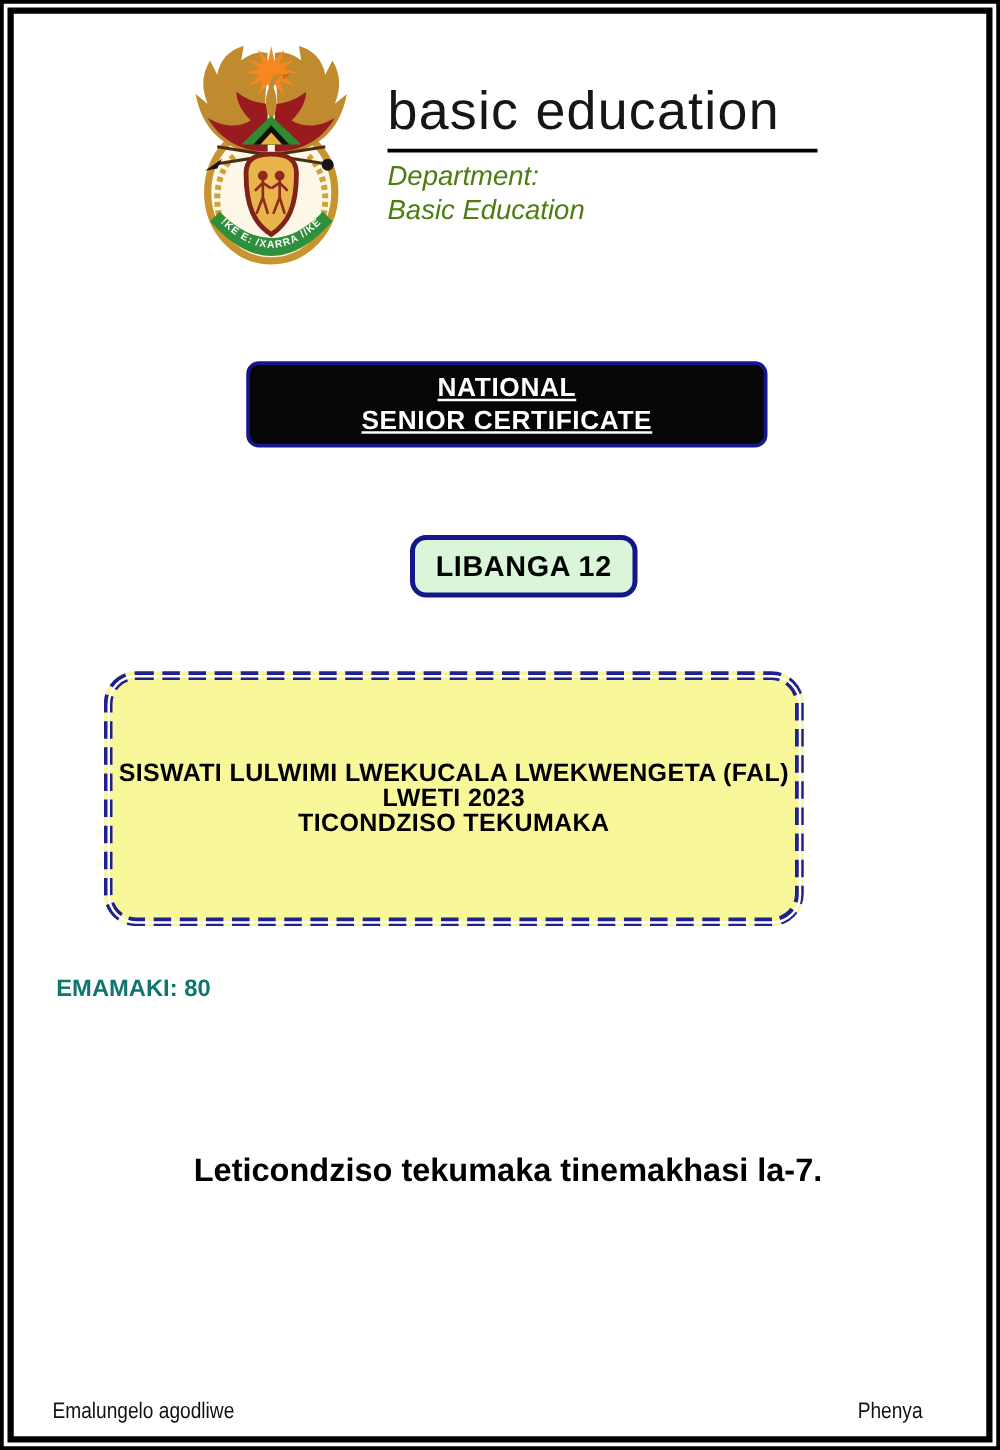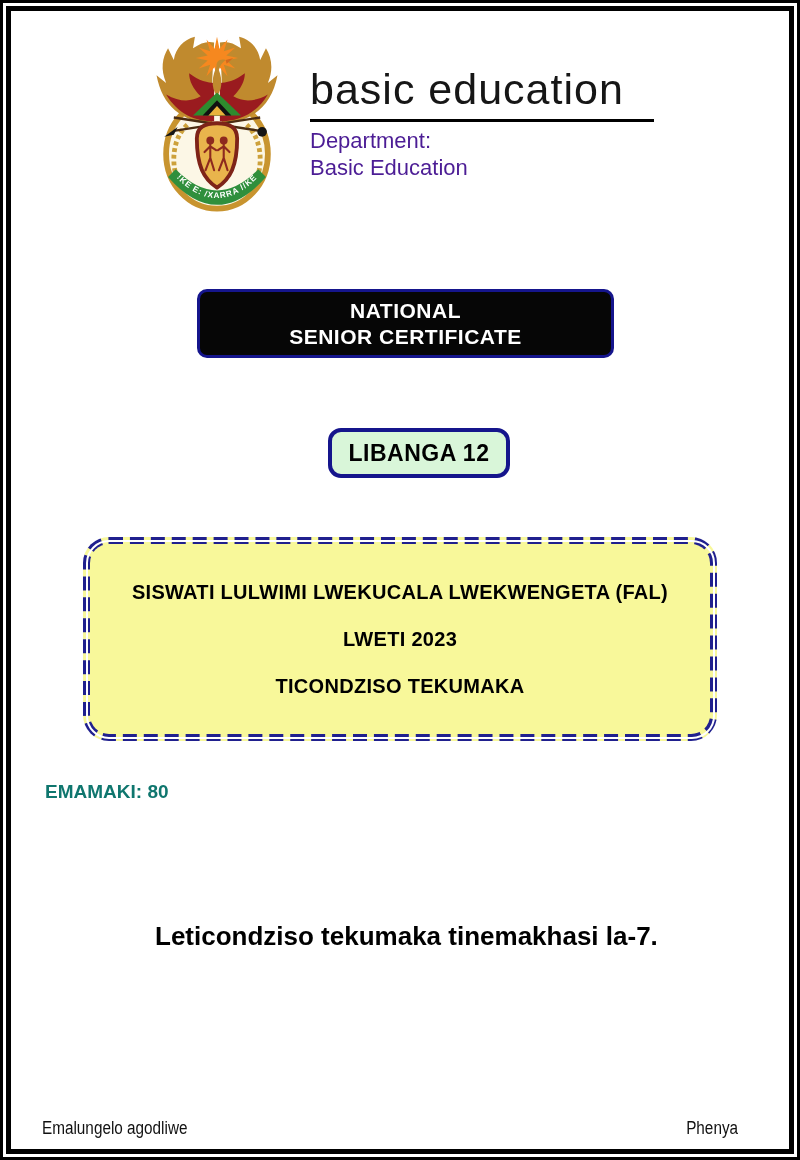--- a/index.html
+++ b/index.html
@@ -9,45 +9,45 @@
   }
   .page *,{box-sizing:border-box;}
   .border-outer{position:absolute;inset:0;border:3px solid #000;box-sizing:border-box;pointer-events:none;}
   .border-inner{position:absolute;inset:6px;border:5px solid #000;box-sizing:border-box;pointer-events:none;}
 
   
   .coa{position:absolute;left:143px;top:33px;width:148px;height:192px;}
   .masthead-text{position:absolute;left:310px;top:64px;width:360px;}
   .brand{font-size:43px;line-height:50px;font-weight:400;letter-spacing:1px;color:#161616;}
   .brand-rule{width:344px;height:3px;background:#000;margin-top:5px;}
-  .dept{font-size:22px;line-height:25px;margin-top:2px;color:#4c1d95;}
+  .dept{font-size:22px;line-height:25px;margin-top:2px;color:#4d7c0f;font-style:italic;}
   .dept.first{margin-top:6px;}
   .country{font-size:23px;line-height:26px;font-weight:bold;margin-top:2px;color:#111;}
 
   
   .nsc-box{
     position:absolute;left:197px;top:289px;width:417px;height:69px;box-sizing:border-box;
     background:#060606;border:3px solid #15158c;border-radius:10px;
     display:flex;flex-direction:column;align-items:center;justify-content:center;
-    color:#fff;font-weight:bold;font-size:21px;line-height:26px;letter-spacing:.5px;text-align:center;
+    color:#fff;font-weight:bold;font-size:21px;line-height:26px;letter-spacing:.5px;text-align:center;text-decoration:underline;
   }
 
   
   .grade-box{
     position:absolute;left:303px;top:428px;width:182px;height:50px;box-sizing:border-box;
     background:#d9f6d9;border:4px solid #15158c;border-radius:13px;
     display:flex;align-items:center;justify-content:center;
     font-weight:bold;font-size:23px;color:#000;letter-spacing:.5px;margin-left:25px;
   }
 
   
   .exam-box{
-    position:absolute;left:83px;top:537px;width:634px;height:204px;box-sizing:border-box;
+    position:absolute;left:83px;top:537px;width:560px;height:204px;box-sizing:border-box;
     background:#f8f89a;border:7px dashed #20208e;border-radius:26px;
-    display:flex;flex-direction:column;align-items:center;justify-content:center;gap:27px;
+    display:flex;flex-direction:column;align-items:center;justify-content:center;
   }
   .exam-box::before{ 
     content:"";position:absolute;inset:-4.5px;border:2px solid #fff;border-radius:23px;pointer-events:none;
   }
   .exam-line{font-weight:bold;font-size:20px;line-height:20px;color:#000;text-align:center;letter-spacing:.3px;}
 
   .marks{position:absolute;left:45px;top:781px;font-weight:bold;font-size:19px;color:#0f766e;}
   .note{position:absolute;left:155px;top:921px;font-weight:bold;font-size:26px;color:#000;}
 
   .footer-left{position:absolute;left:42px;top:1118px;font-size:18px;color:#111;

